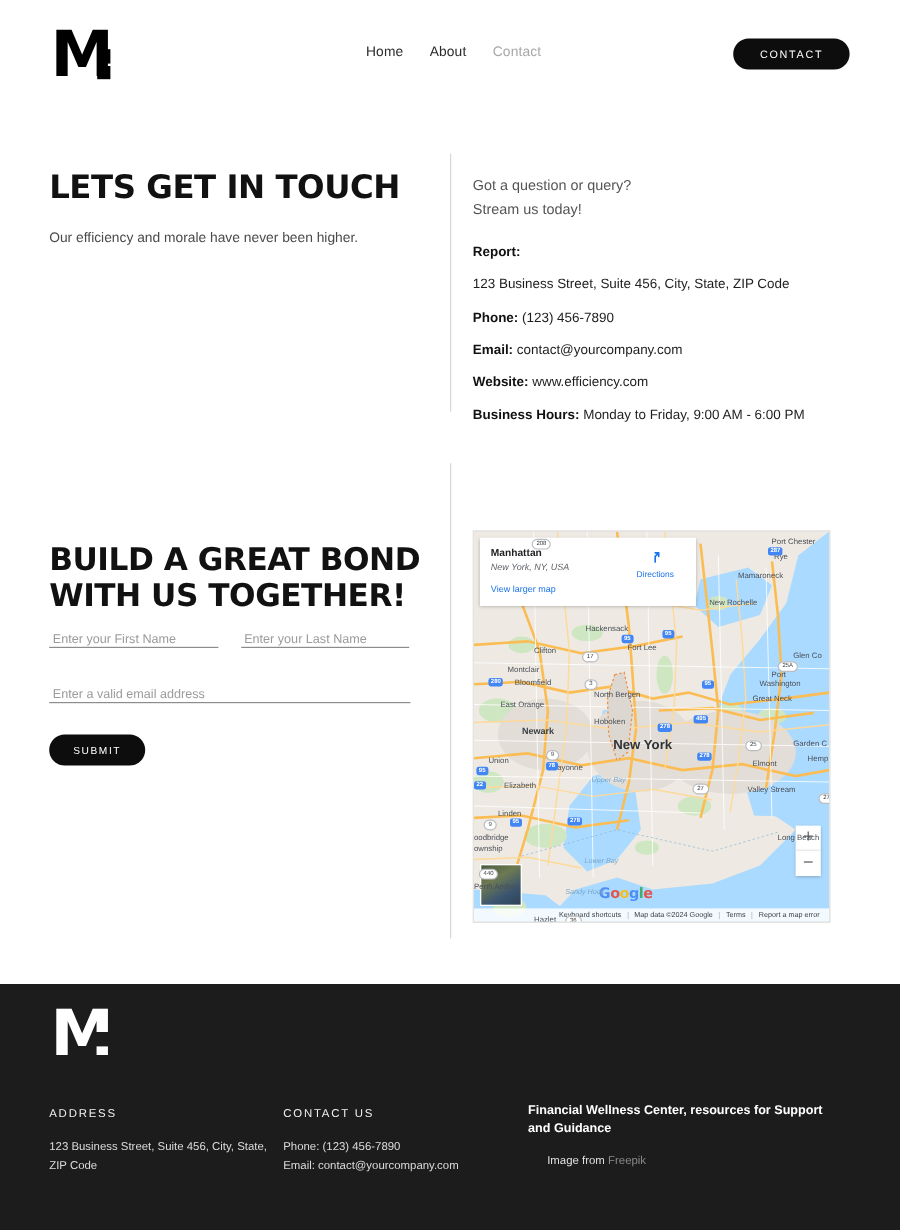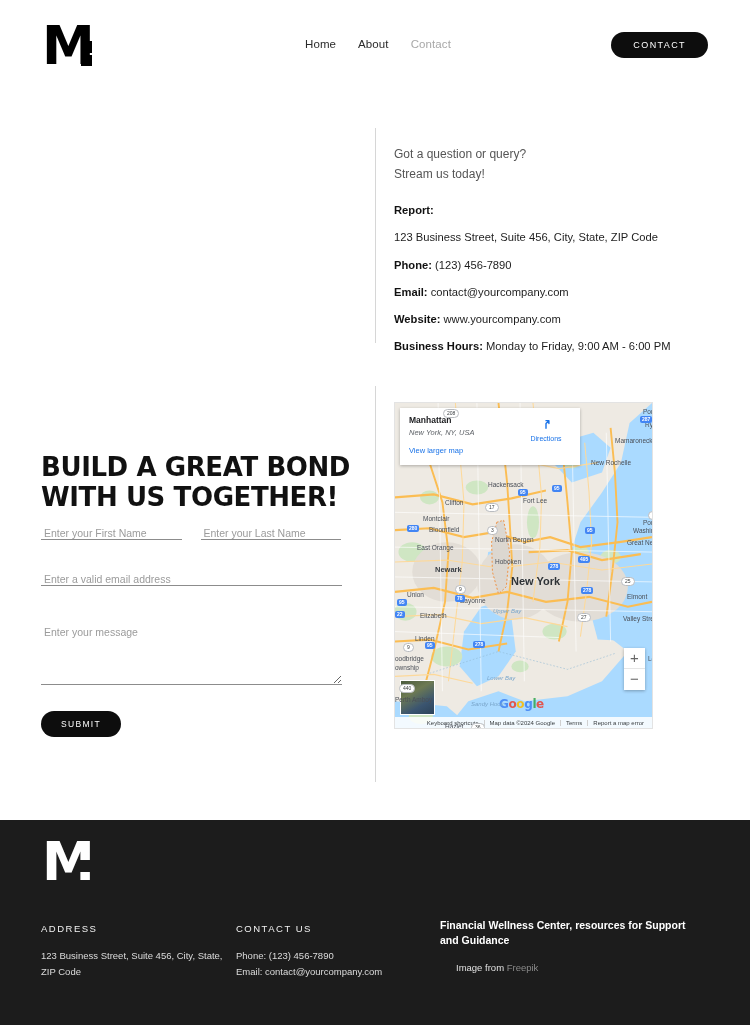--- a/index.html
+++ b/index.html
@@ -228,22 +228,22 @@
     font-family: "Liberation Sans", sans-serif;
     font-size: 8.5px;
     letter-spacing: 1.3px;
     cursor: pointer;
   }
 
   
   .map {
     position: absolute;
     left: 394px;
-    top: 402px;
-    width: 259px;
+    top: 442px;
+    width: 298px;
     height: 327px;
     overflow: hidden;
     background: #e8e6e1;
     border: 1px solid #e3e3e3;
   }
   .map-canvas {
     position: absolute;
     inset: 0;
     width: 100%;
     height: 100%;
@@ -478,20 +478,24 @@
 
     <nav class="nav">
       <a href="#">Home</a>
       <a href="#">About</a>
       <a href="#" class="muted">Contact</a>
     </nav>
 
     <button class="contact-btn">CONTACT</button>
   </header>
 
+  <section class="intro-left">
+    <h1 class="intro-title">LETS GET IN TOUCH</h1>
+    <p class="intro-sub">Our efficiency and morale have never been higher.</p>
+  </section>
 
   <div class="divider-v1"></div>
 
   <section class="intro-right">
     <p class="lead">
       <span>Got a question or query?</span><br>
       <span>Stream us today!</span>
     </p>
 
     <div class="info-list">
@@ -501,21 +505,21 @@
       <div class="row">
         <span>123 Business Street, Suite 456, City, State, ZIP Code</span>
       </div>
       <div class="row">
         <span class="lbl">Phone:</span><span> (123) 456-7890</span>
       </div>
       <div class="row">
         <span class="lbl">Email:</span><span> contact@yourcompany.com</span>
       </div>
       <div class="row">
-        <span class="lbl">Website:</span><span> www.yourcompany.com</span>
+        <span class="lbl">Website:</span><span> www.efficiency.com</span>
       </div>
       <div class="row">
         <span class="lbl">Business Hours:</span><span> Monday to Friday, 9:00 AM - 6:00 PM</span>
       </div>
     </div>
   </section>
 
   <div class="divider-v2"></div>
 
   <h2 class="form-head">
@@ -524,21 +528,20 @@
   </h2>
 
   <form class="form">
     <div class="row2">
       <input class="fld half" type="text" placeholder="Enter your First Name" style="">
       <input class="fld half" type="text" placeholder="Enter your Last Name" style="">
     </div>
 
     <input class="fld full" type="email" placeholder="Enter a valid email address" style="">
 
-    <textarea class="fld area" placeholder="Enter your message" style=""></textarea>
 
     <button class="submit-btn" type="submit">SUBMIT</button>
   </form>
 
   <div class="map">
 
     <svg class="map-canvas" viewBox="0 0 298 327" preserveAspectRatio="none">
 
       <rect x="0" y="0" width="298" height="327" fill="#eeeae3"></rect>
 

